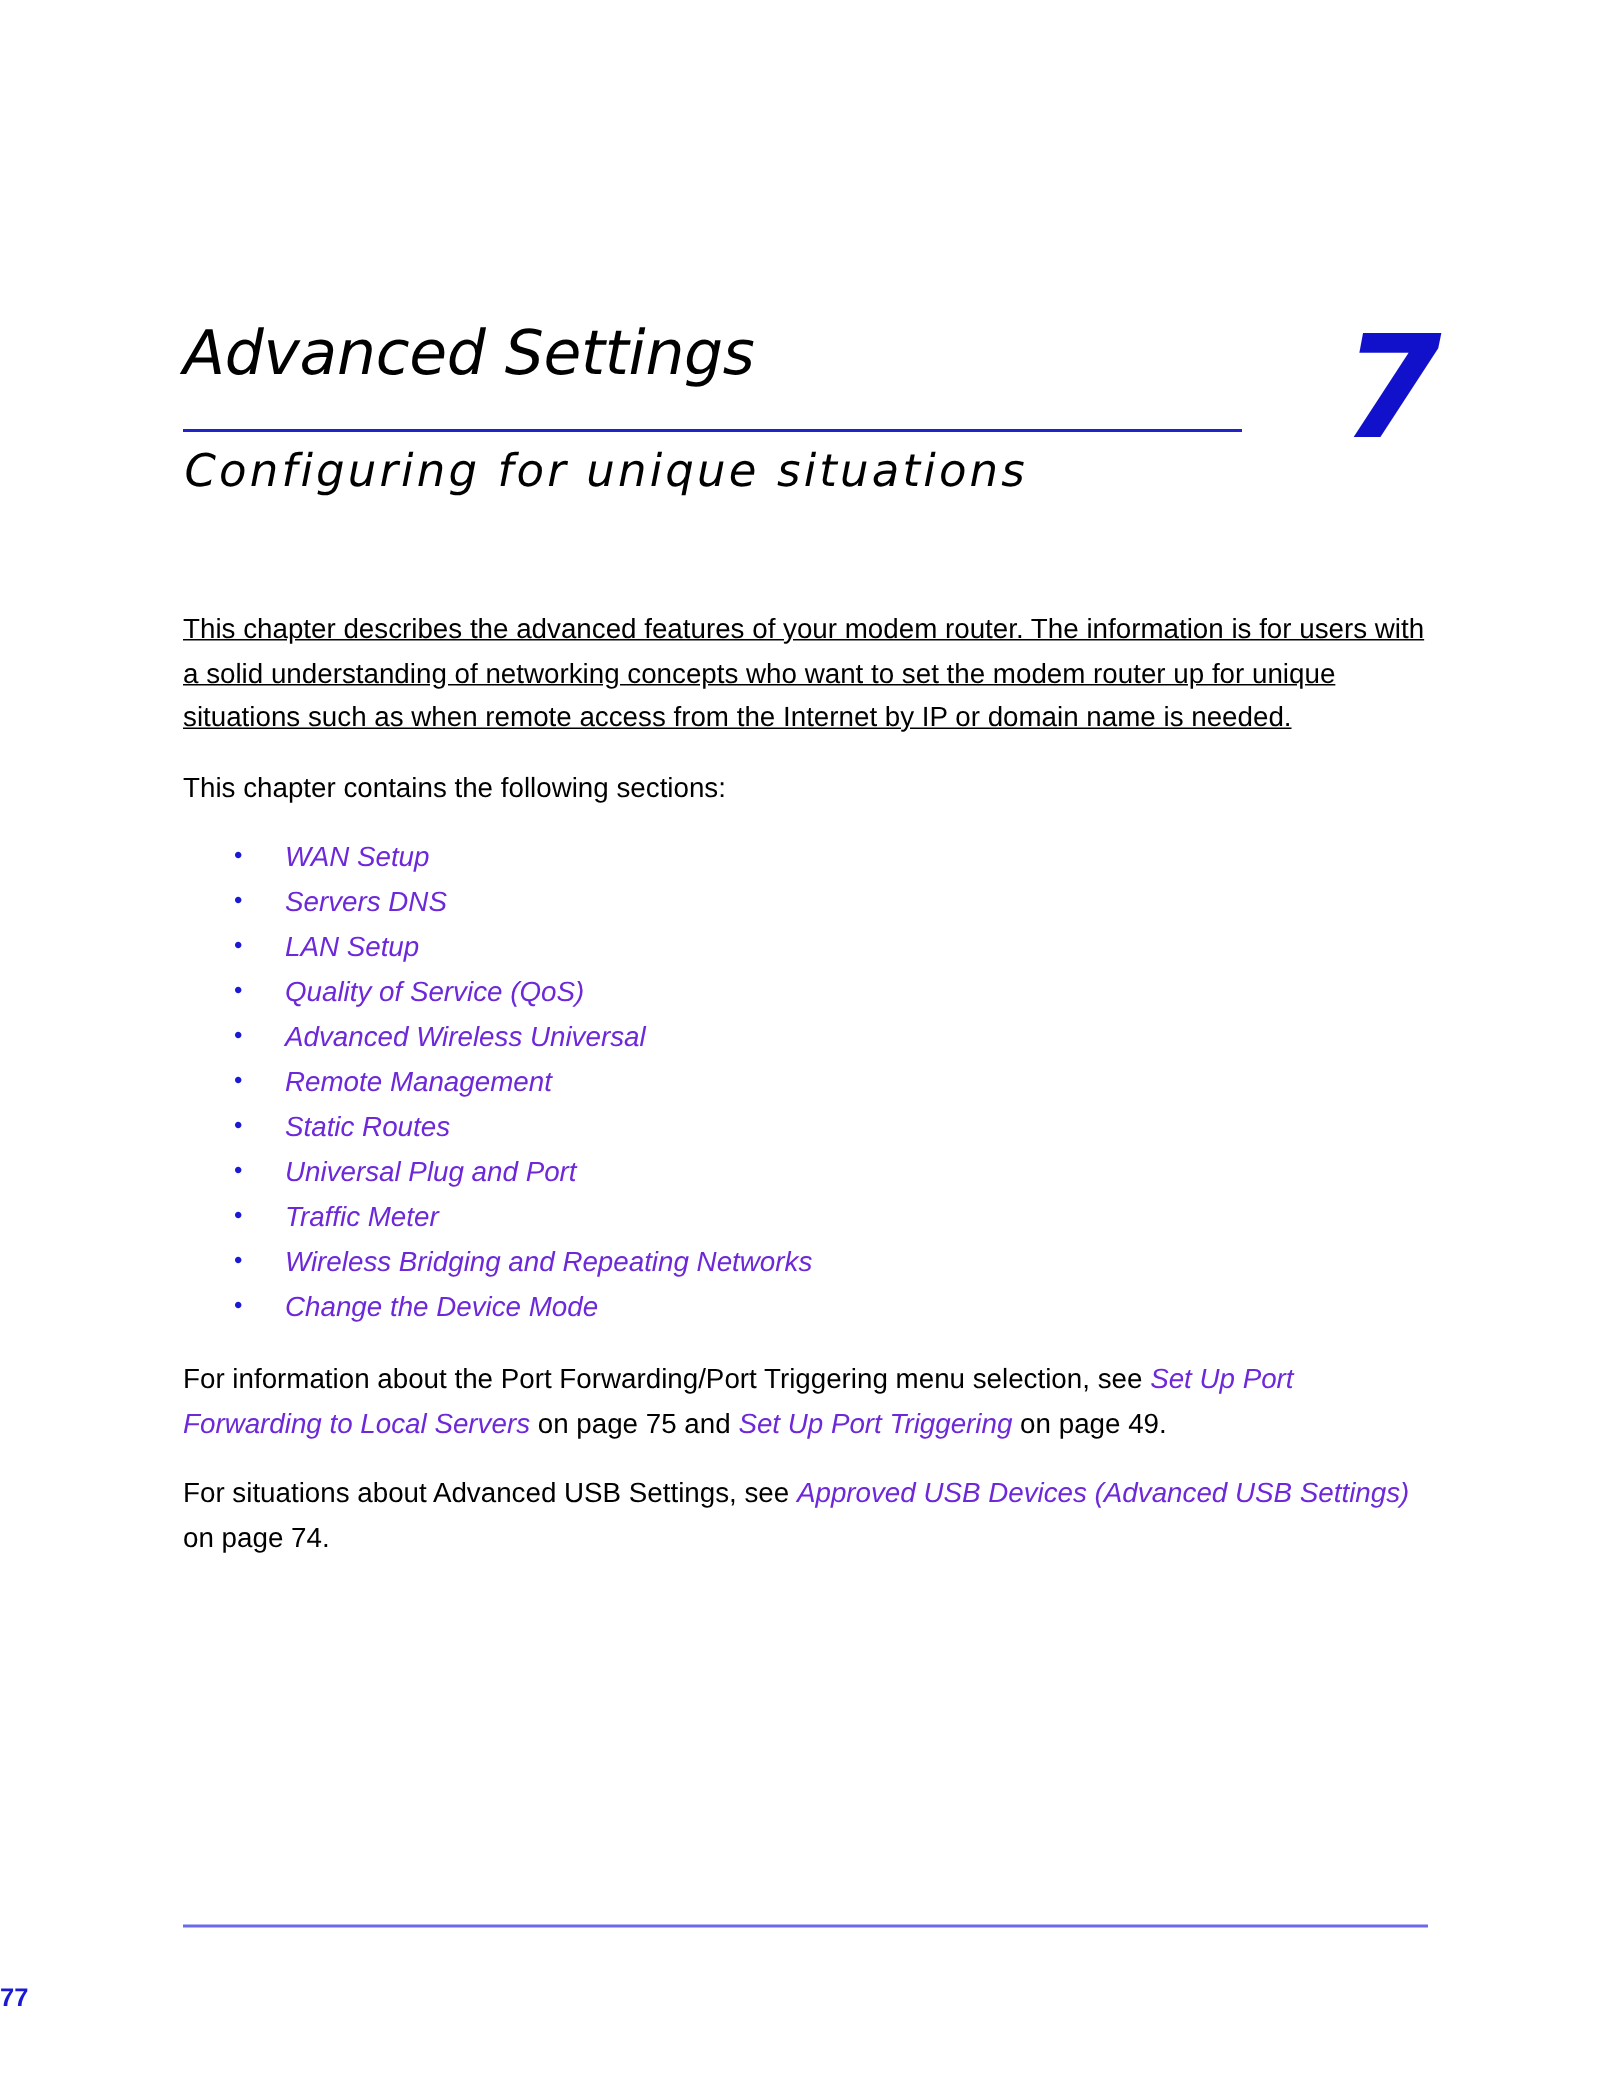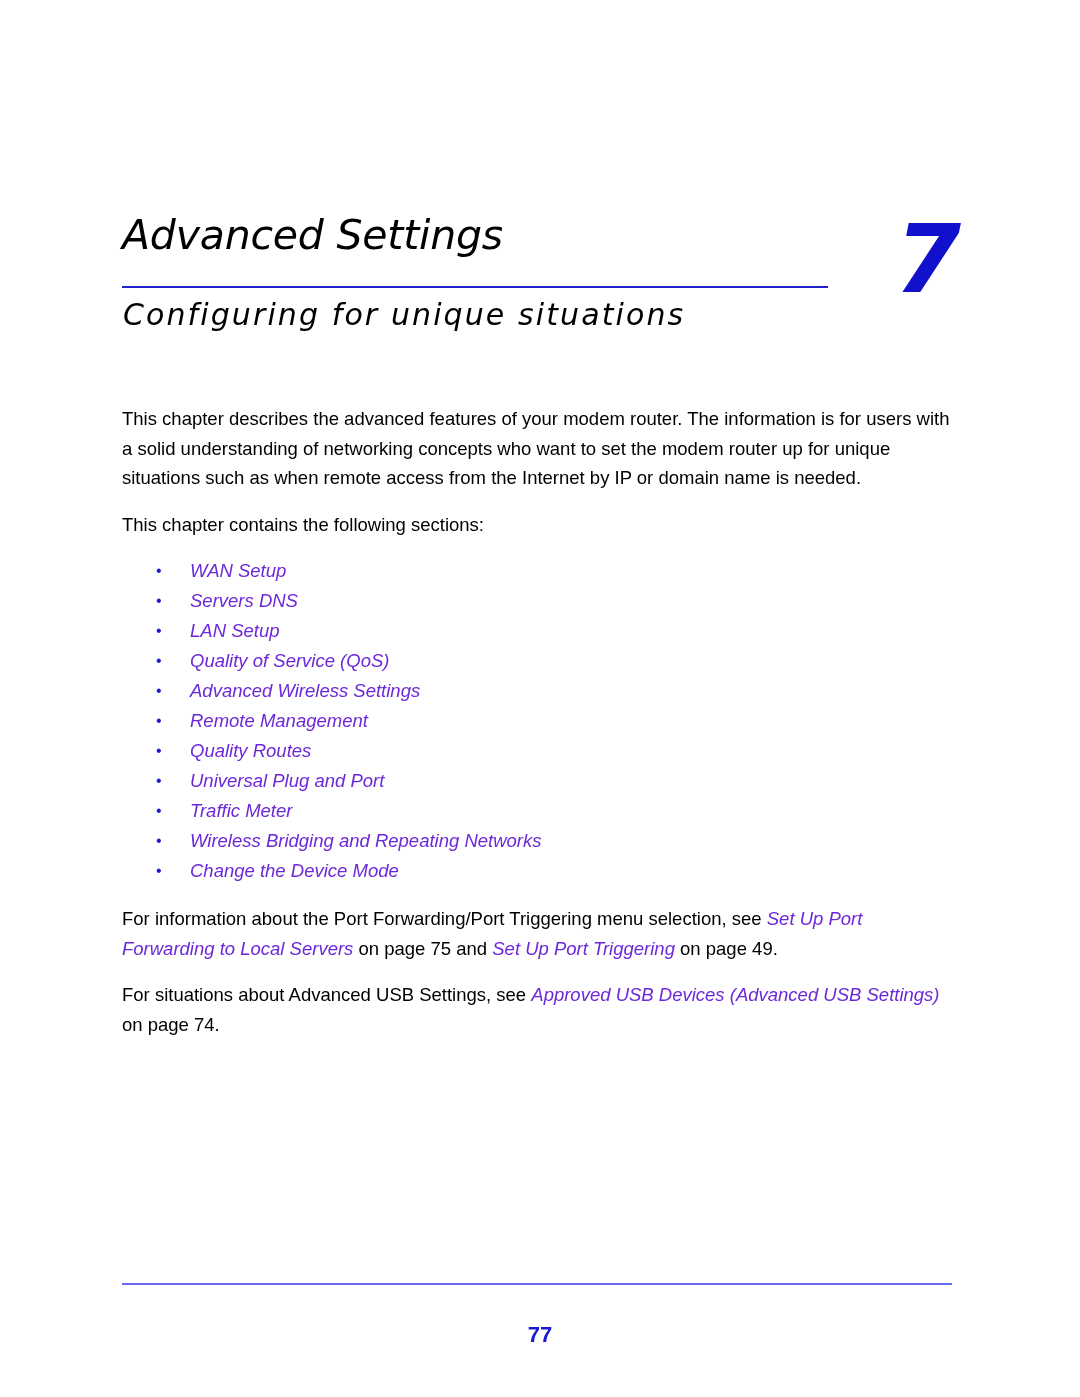--- a/index.html
+++ b/index.html
@@ -85,21 +85,21 @@
 
   p.para {
     margin: 0 0 0 0;
     font-family: "Liberation Sans", sans-serif;
     font-size: 18.5px;
     line-height: 29.5px;
     color: #000000;
     text-align: left;
   }
 
-  .para.intro { width: 832px; }
+  .para.intro { width: 832px; text-decoration: underline; }
 
   .spacer-sm { height: 17px; }
   .spacer-md { height: 18px; }
 
   
   ul.link-list {
     list-style: none;
     margin: 0;
     padding: 0;
   }
@@ -131,23 +131,23 @@
     top: 1283px;
     width: 830px;
     height: 2px;
     background: #6a6aee;
   }
   .page-number {
     position: absolute;
     left: 0;
     top: 1322px;
     width: 1080px;
-    text-align: center;
-    font-family: "Liberation Sans", sans-serif;
-    font-size: 22px;
+    text-align: left;
+    font-family: "Liberation Sans", sans-serif;
+    font-size: 17px;
     font-weight: 700;
     color: #1a1ad4;
   }
 </style>
 </head>
 <body>
 
 <div class="page">
 
   <div class="chapter-header">
@@ -180,29 +180,29 @@
       <li>
         <span class="bullet">•</span>
         <span class="xref">LAN Setup</span>
       </li>
       <li>
         <span class="bullet">•</span>
         <span class="xref">Quality of Service (QoS)</span>
       </li>
       <li>
         <span class="bullet">•</span>
-        <span class="xref">Advanced Wireless Settings</span>
+        <span class="xref">Advanced Wireless Universal</span>
       </li>
       <li>
         <span class="bullet">•</span>
         <span class="xref">Remote Management</span>
       </li>
       <li>
         <span class="bullet">•</span>
-        <span class="xref">Quality Routes</span>
+        <span class="xref">Static Routes</span>
       </li>
       <li>
         <span class="bullet">•</span>
         <span class="xref">Universal Plug and Port</span>
       </li>
       <li>
         <span class="bullet">•</span>
         <span class="xref">Traffic Meter</span>
       </li>
       <li>

